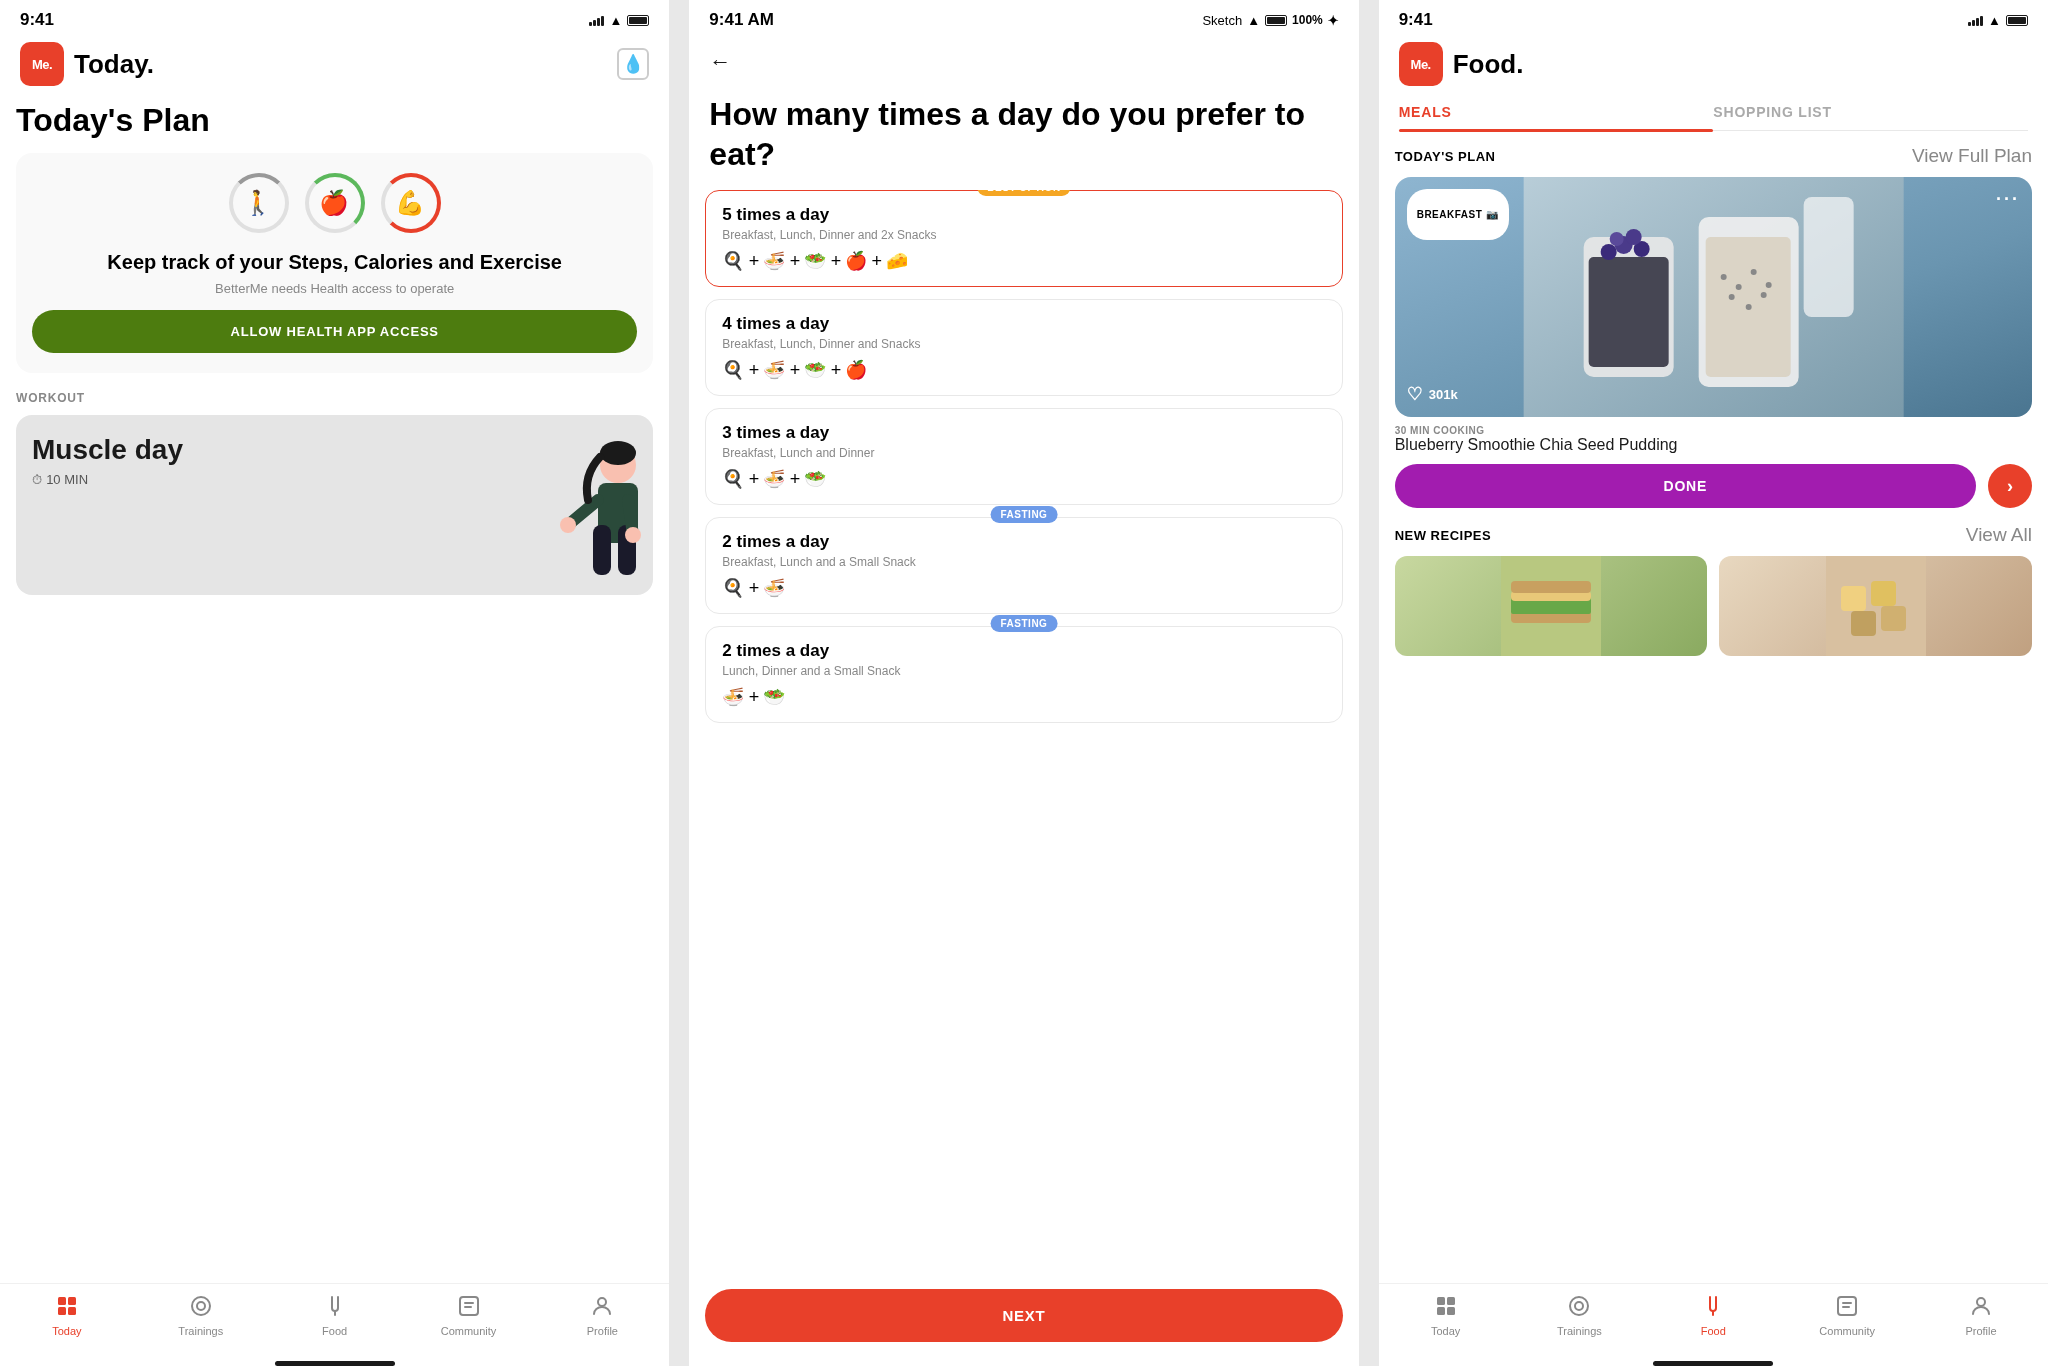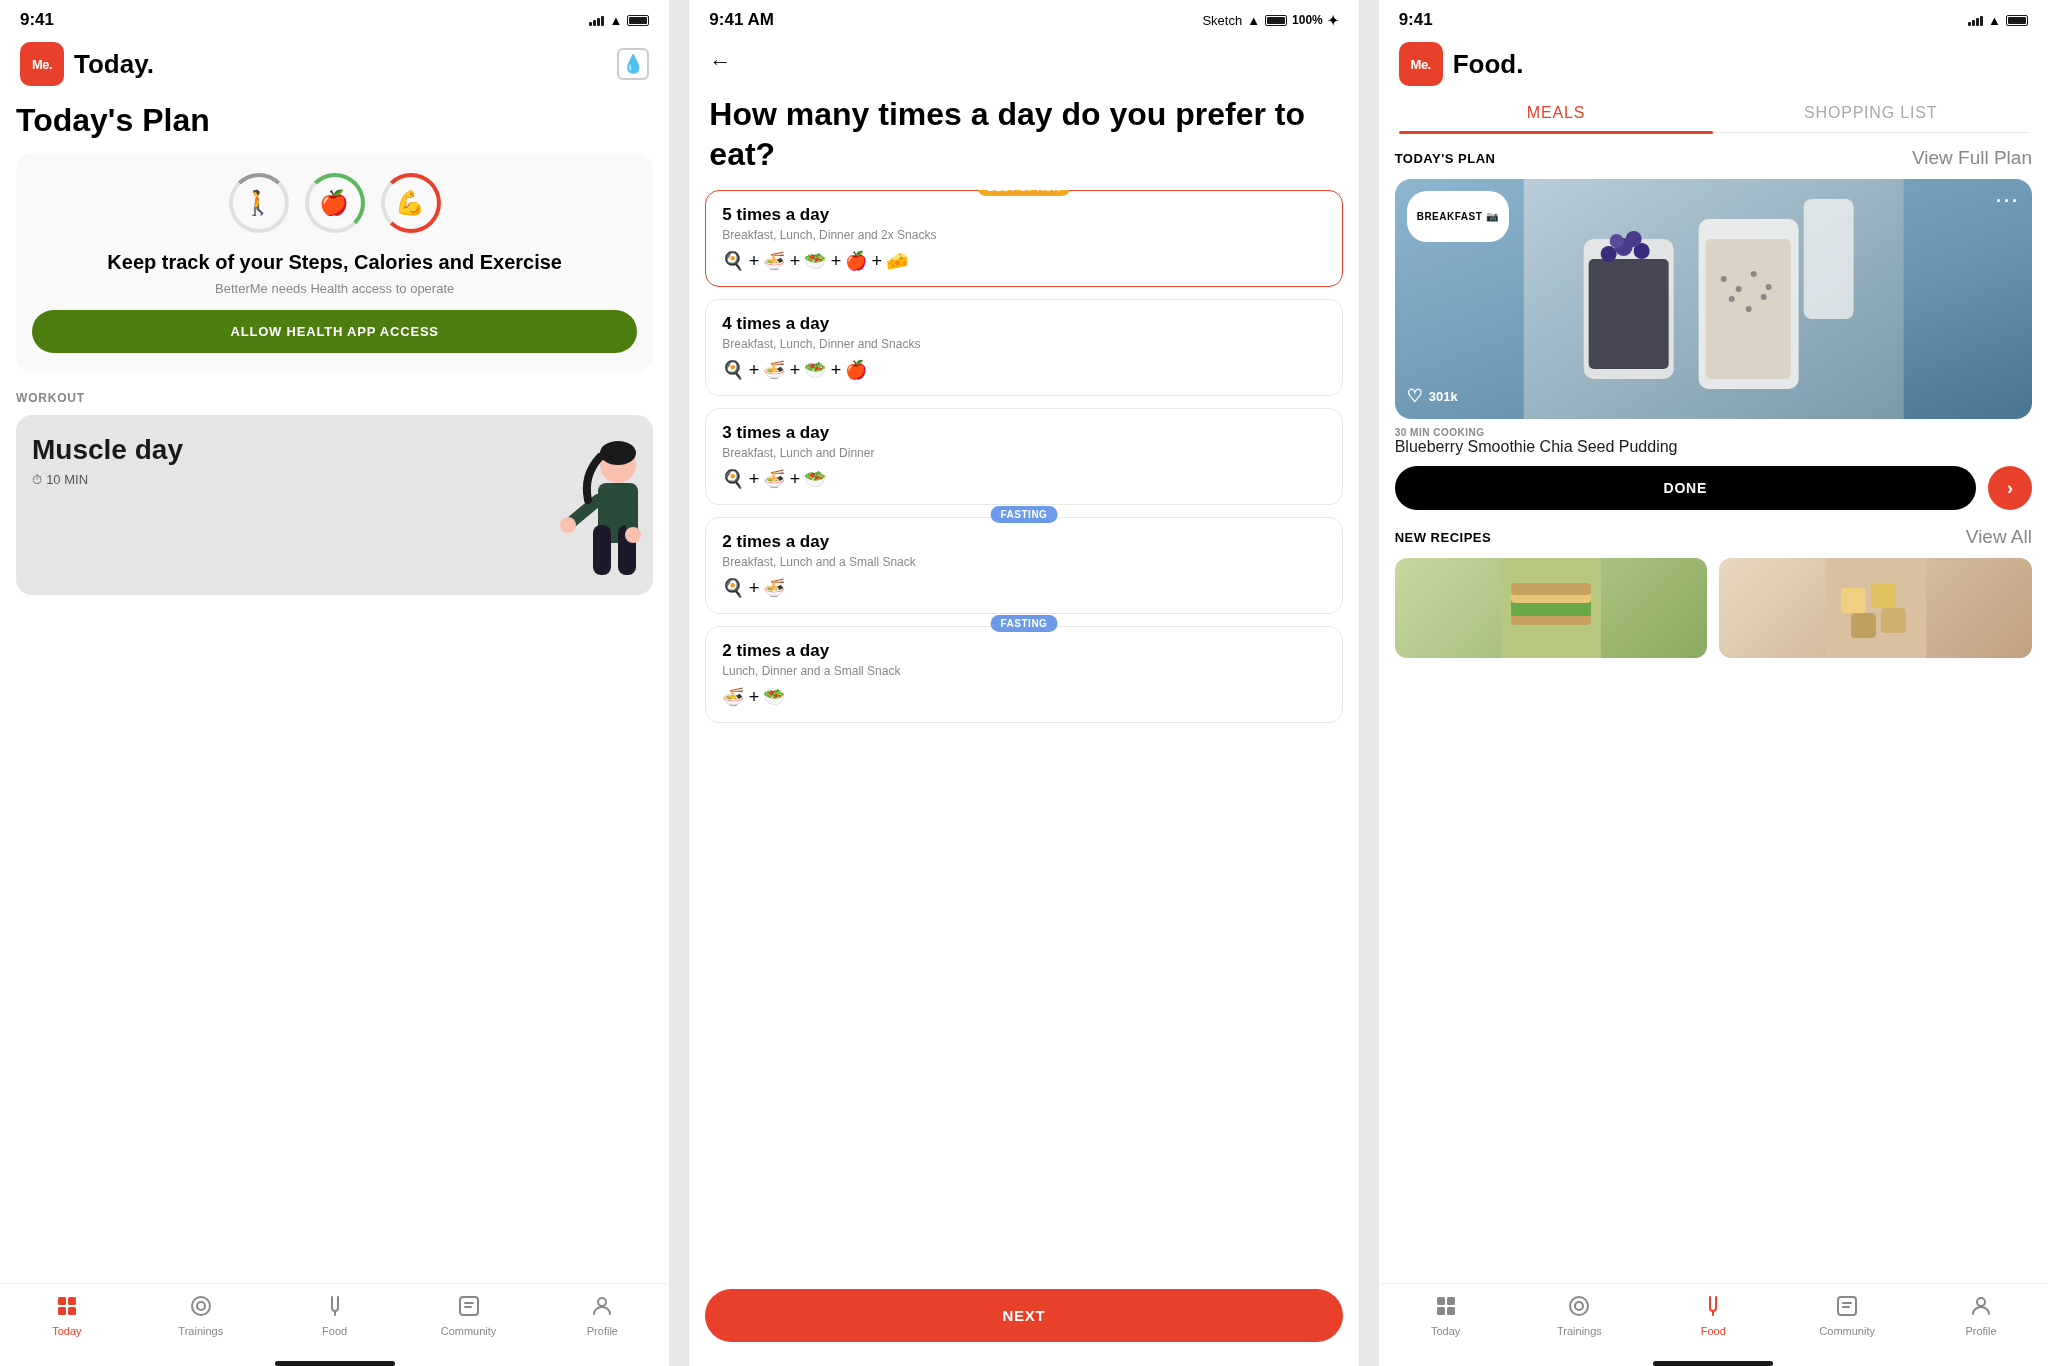--- a/index.html
+++ b/index.html
@@ -301,24 +301,23 @@
       justify-content: space-between;
       padding: 8px 20px;
     }
     .s3-tabs {
       display: flex;
       border-bottom: 1.5px solid #e8e8e8;
       margin: 0 20px;
     }
     .s3-tab {
       flex: 1;
-      text-align: center;
       padding: 10px 0;
-      font-size: 16px;
-      font-weight: 400;
+      font-size: 14px;
+      font-weight: 700;
       letter-spacing: 0.8px;
       color: #aaa;
       cursor: pointer;
       position: relative;
     }
     .s3-tab.active {
       color: #e8402a;
     }
     .s3-tab.active::after {
       content: '';
@@ -420,21 +419,21 @@
       color: #1a1a1a;
     }
 
     .action-btns {
       display: flex;
       gap: 12px;
       margin: 10px 0 16px;
     }
     .done-btn {
       flex: 1;
-      background: #000000;
+      background: #a21caf;
       color: #fff;
       border: none;
       border-radius: 28px;
       padding: 14px;
       font-size: 14px;
       font-weight: 700;
       letter-spacing: 0.8px;
       cursor: pointer;
     }
     .skip-btn {

